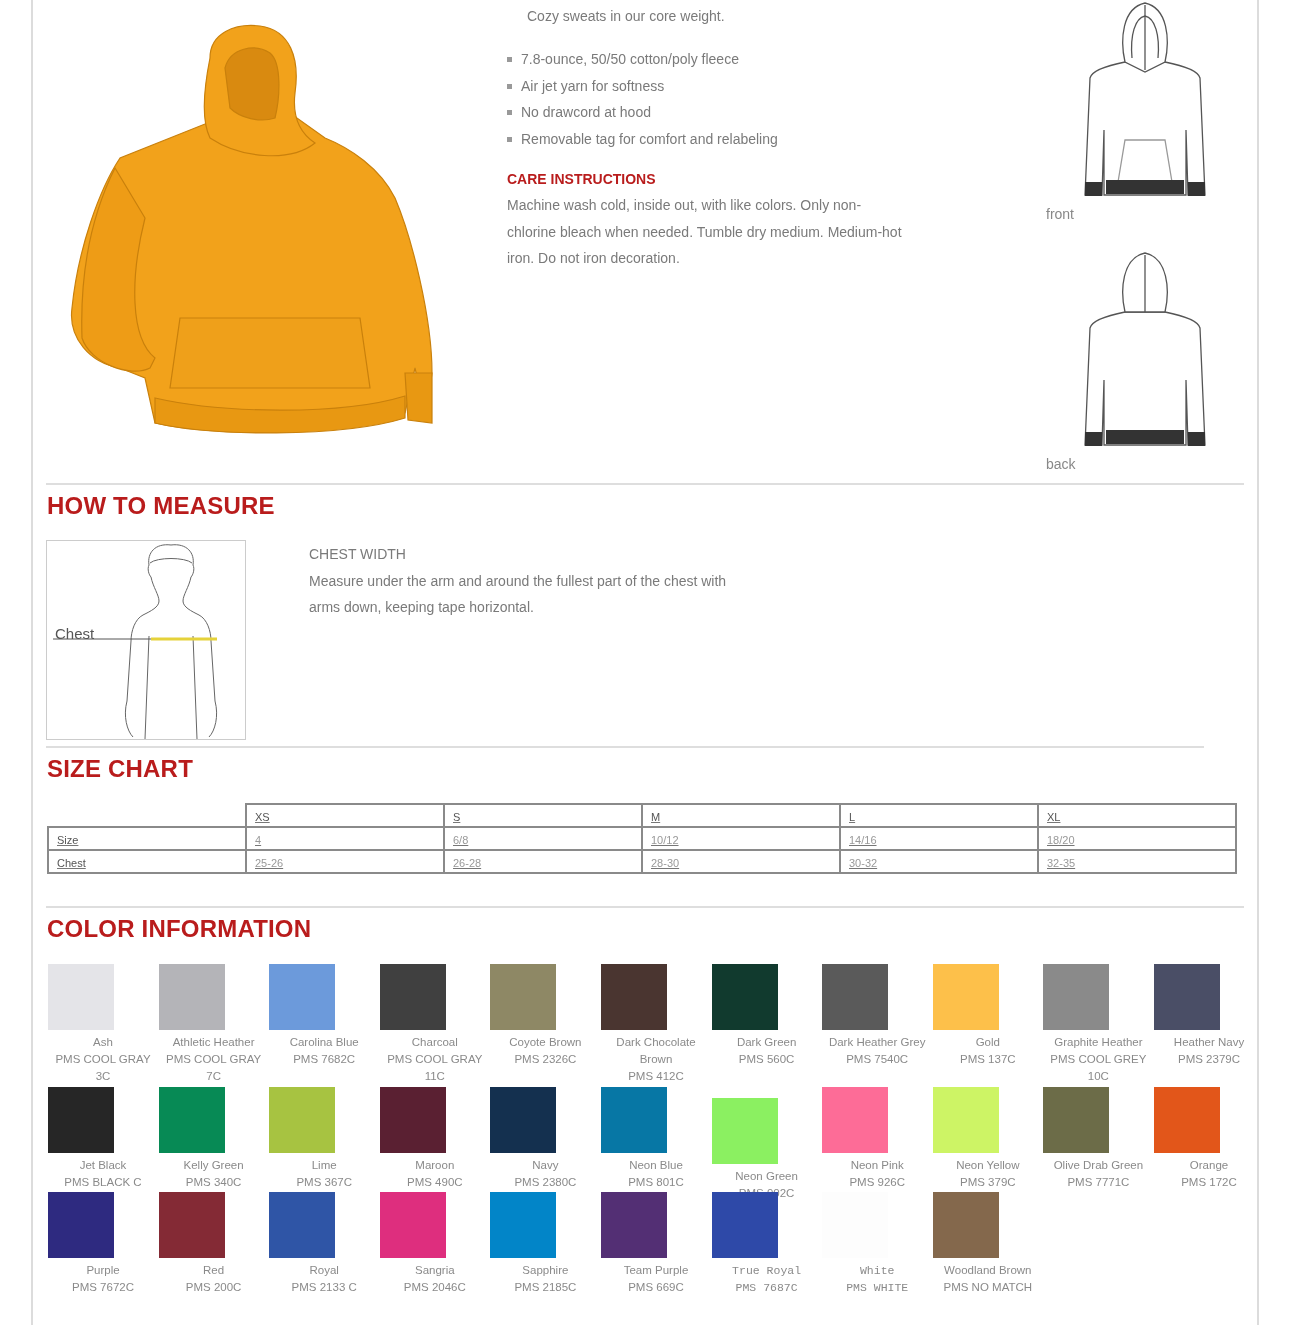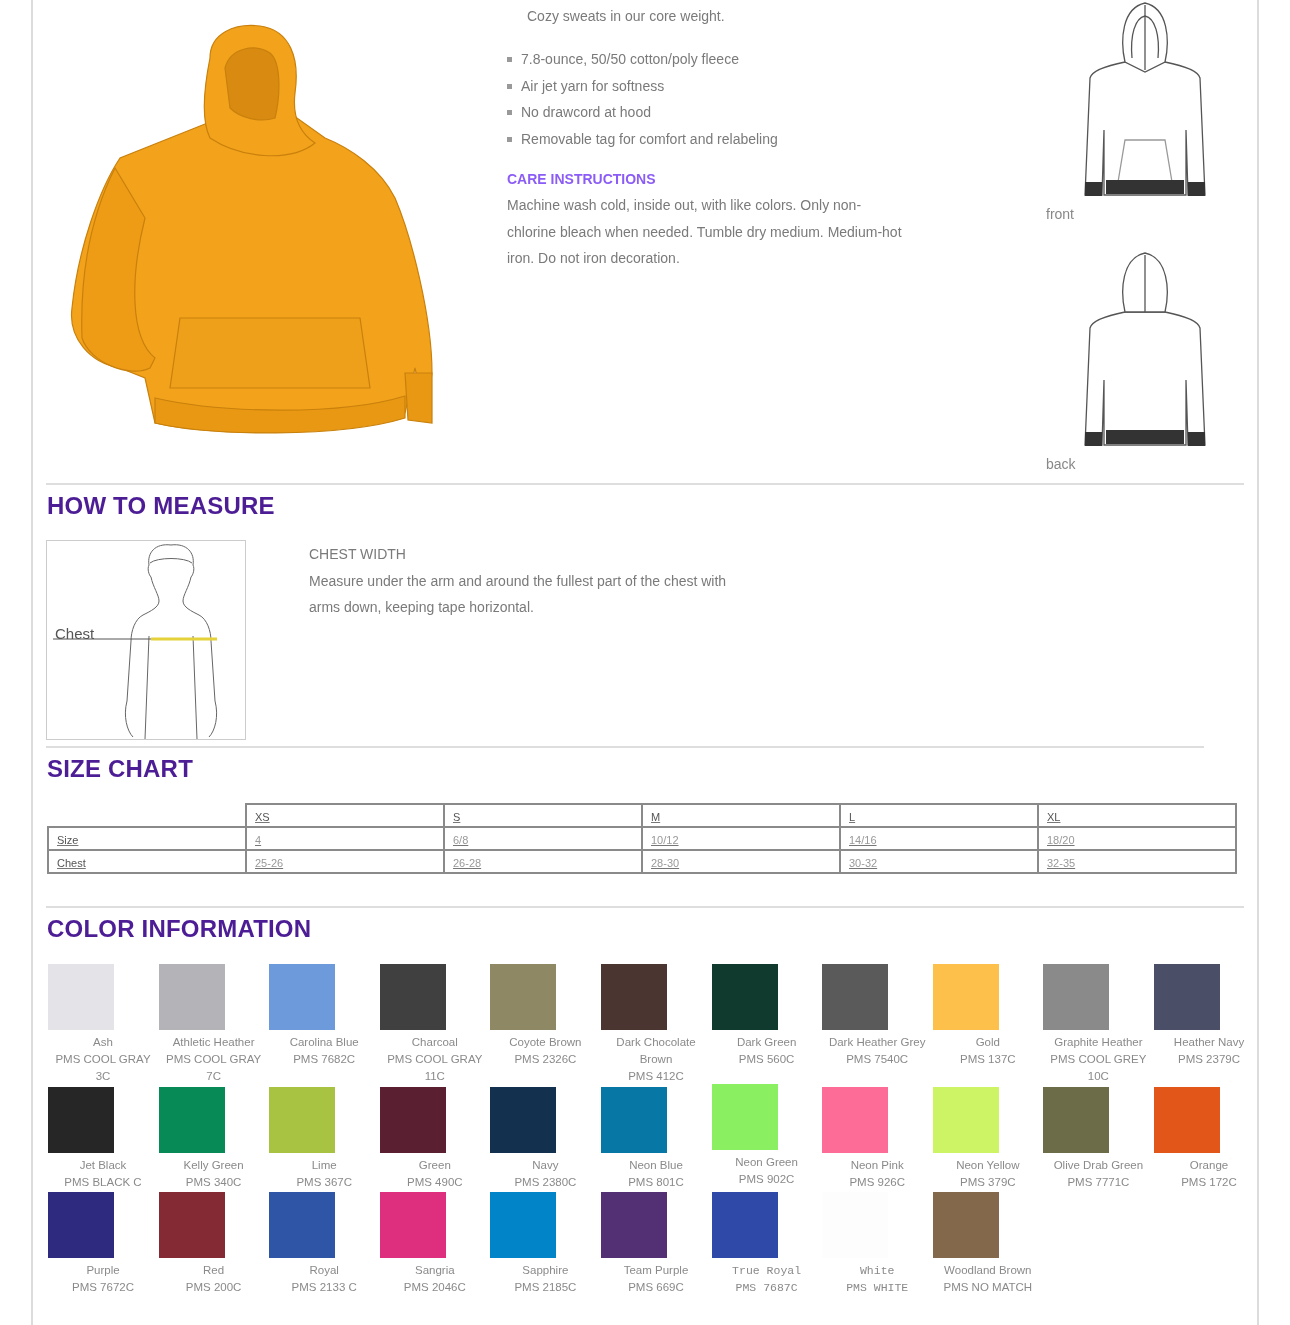--- a/index.html
+++ b/index.html
@@ -9,31 +9,31 @@
   .frame-left { position: absolute; left: 31px; top: 0; width: 2px; height: 1325px; background: #dcdcdc; }
   .frame-right { position: absolute; left: 1257px; top: 0; width: 2px; height: 1325px; background: #dcdcdc; }
 
   
   .product-photo { position: absolute; left: 60px; top: 18px; width: 380px; height: 425px; }
   .desc { position: absolute; left: 507px; top: 6px; width: 400px; font-size: 14px; color: #7a7a7a; }
   .desc .intro { line-height: 20px; margin-left: 20px; }
   .desc ul { list-style: none; margin-top: 20px; }
   .desc li { position: relative; padding-left: 14px; line-height: 26.5px; }
   .desc li .bullet { position: absolute; left: 0; top: 11px; width: 5px; height: 5px; background: #999; }
-  .desc .care-title { margin-top: 14px; font-weight: bold; font-size: 14px; color: #8b5cf6; line-height: 26px; }
+  .desc .care-title { margin-top: 14px; font-weight: bold; font-size: 14px; color: #b91c1c; line-height: 26px; }
   .desc .care-text { line-height: 26.5px; width: 395px; }
 
   .views { position: absolute; left: 1040px; top: 0; width: 210px; }
   .view { position: relative; height: 250px; }
   .view svg { position: absolute; left: 40px; top: 0; }
   .view .label { position: absolute; left: 6px; font-size: 14px; color: #888; }
 
   .hr { position: absolute; height: 2px; background: #dedede; }
 
-  .section-title { position: absolute; left: 47px; font-size: 24px; font-weight: bold; color: #4c1d95; letter-spacing: 0.2px; }
+  .section-title { position: absolute; left: 47px; font-size: 24px; font-weight: bold; color: #b91c1c; letter-spacing: 0.2px; }
 
   
   .measure-img { position: absolute; left: 46px; top: 540px; width: 200px; height: 200px; border: 1px solid #ccc; background: #fff; }
   .measure-text { position: absolute; left: 309px; top: 544px; font-size: 14px; color: #7a7a7a; }
   .measure-text .mt { line-height: 20px; }
   .measure-text .md { line-height: 26px; margin-top: 4px; width: 420px; }
 
   
   table.size { position: absolute; left: 47px; top: 803px; border-collapse: collapse; font-size: 11px; text-decoration: underline; }
   table.size td { border: 2px solid #8a8a8a; height: 23px; padding: 2px 8px 0 8px; width: 198px; color: #555; }
@@ -241,34 +241,34 @@
       <div class="name">Kelly Green</div>
       <div class="pms">PMS 340C</div>
     </div>
     <div class="swatch" style="left: 221.2px; top: 123px;">
       <div class="chip" style="background: rgb(167, 195, 65);"></div>
       <div class="name">Lime</div>
       <div class="pms">PMS 367C</div>
     </div>
     <div class="swatch" style="left: 331.8px; top: 123px;">
       <div class="chip" style="background: rgb(90, 32, 50);"></div>
-      <div class="name">Green</div>
+      <div class="name">Maroon</div>
       <div class="pms">PMS 490C</div>
     </div>
     <div class="swatch" style="left: 442.4px; top: 123px;">
       <div class="chip" style="background: rgb(20, 48, 79);"></div>
       <div class="name">Navy</div>
       <div class="pms">PMS 2380C</div>
     </div>
     <div class="swatch" style="left: 553px; top: 123px;">
       <div class="chip" style="background: rgb(7, 119, 165);"></div>
       <div class="name">Neon Blue</div>
       <div class="pms">PMS 801C</div>
     </div>
-    <div class="swatch" style="left: 663.6px; top: 120px;">
+    <div class="swatch" style="left: 663.6px; top: 134px;">
       <div class="chip" style="background: rgb(139, 240, 97);"></div>
       <div class="name">Neon Green</div>
       <div class="pms">PMS 902C</div>
     </div>
     <div class="swatch" style="left: 774.2px; top: 123px;">
       <div class="chip" style="background: rgb(253, 108, 151);"></div>
       <div class="name">Neon Pink</div>
       <div class="pms">PMS 926C</div>
     </div>
     <div class="swatch" style="left: 884.8px; top: 123px;">

